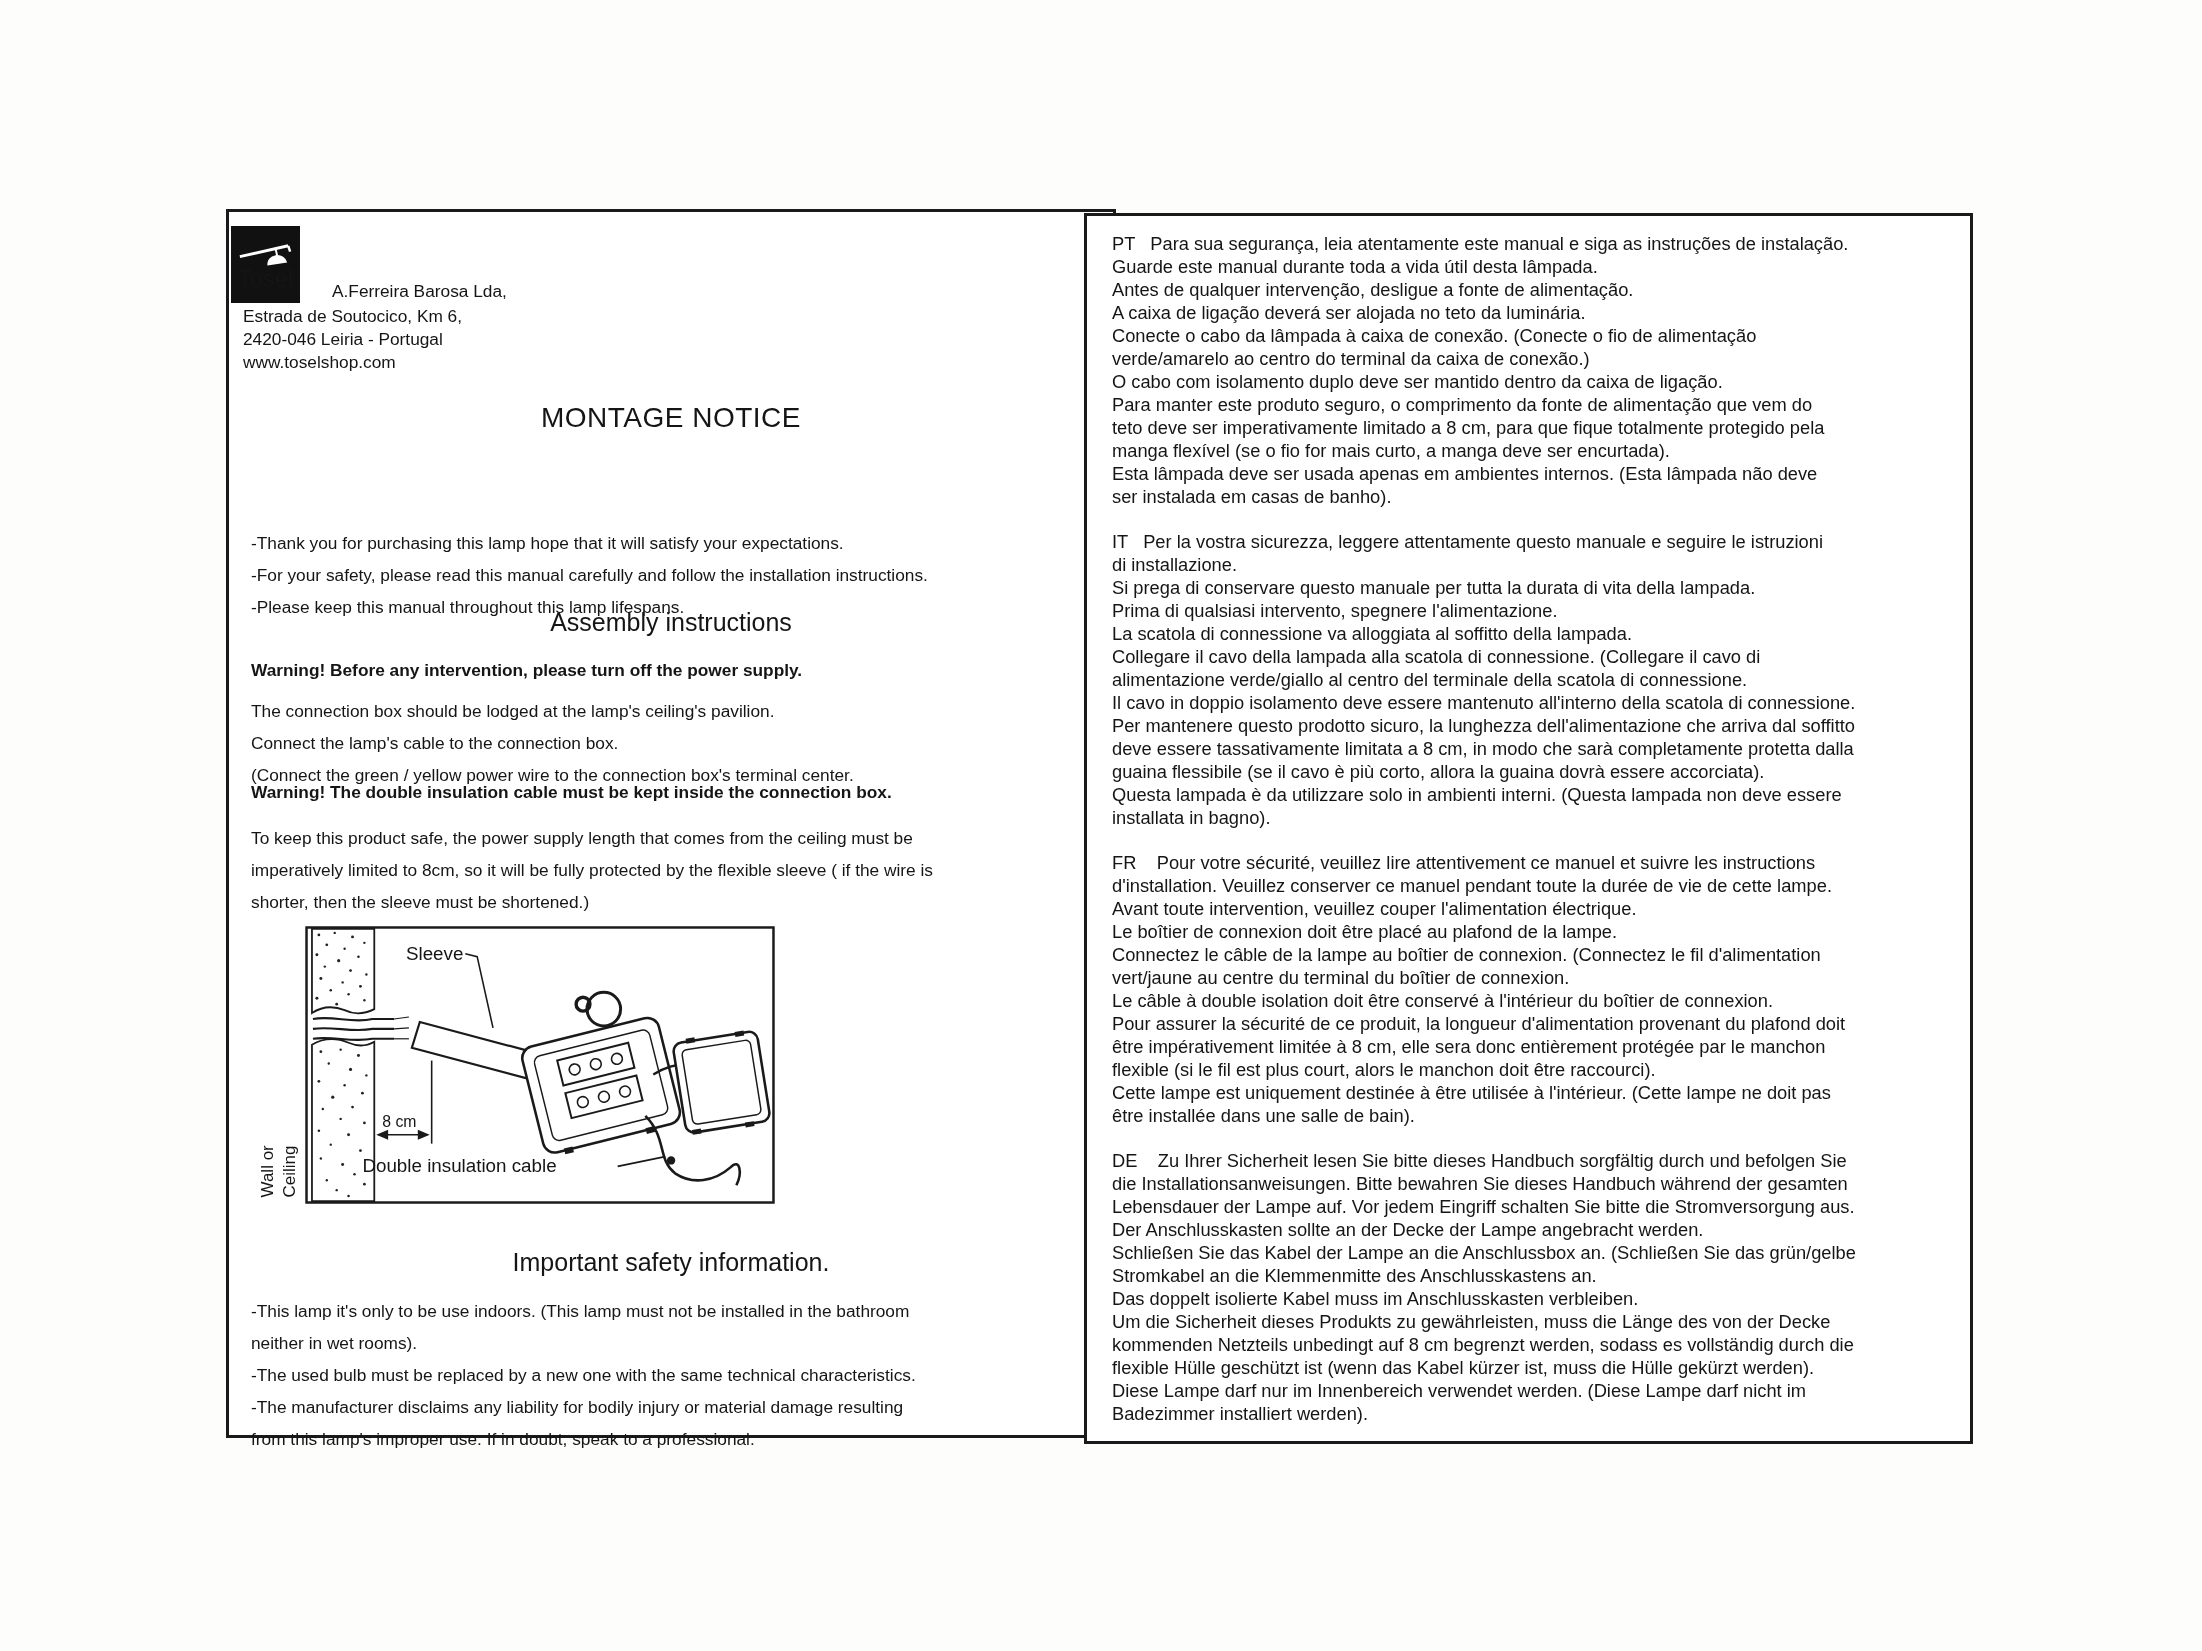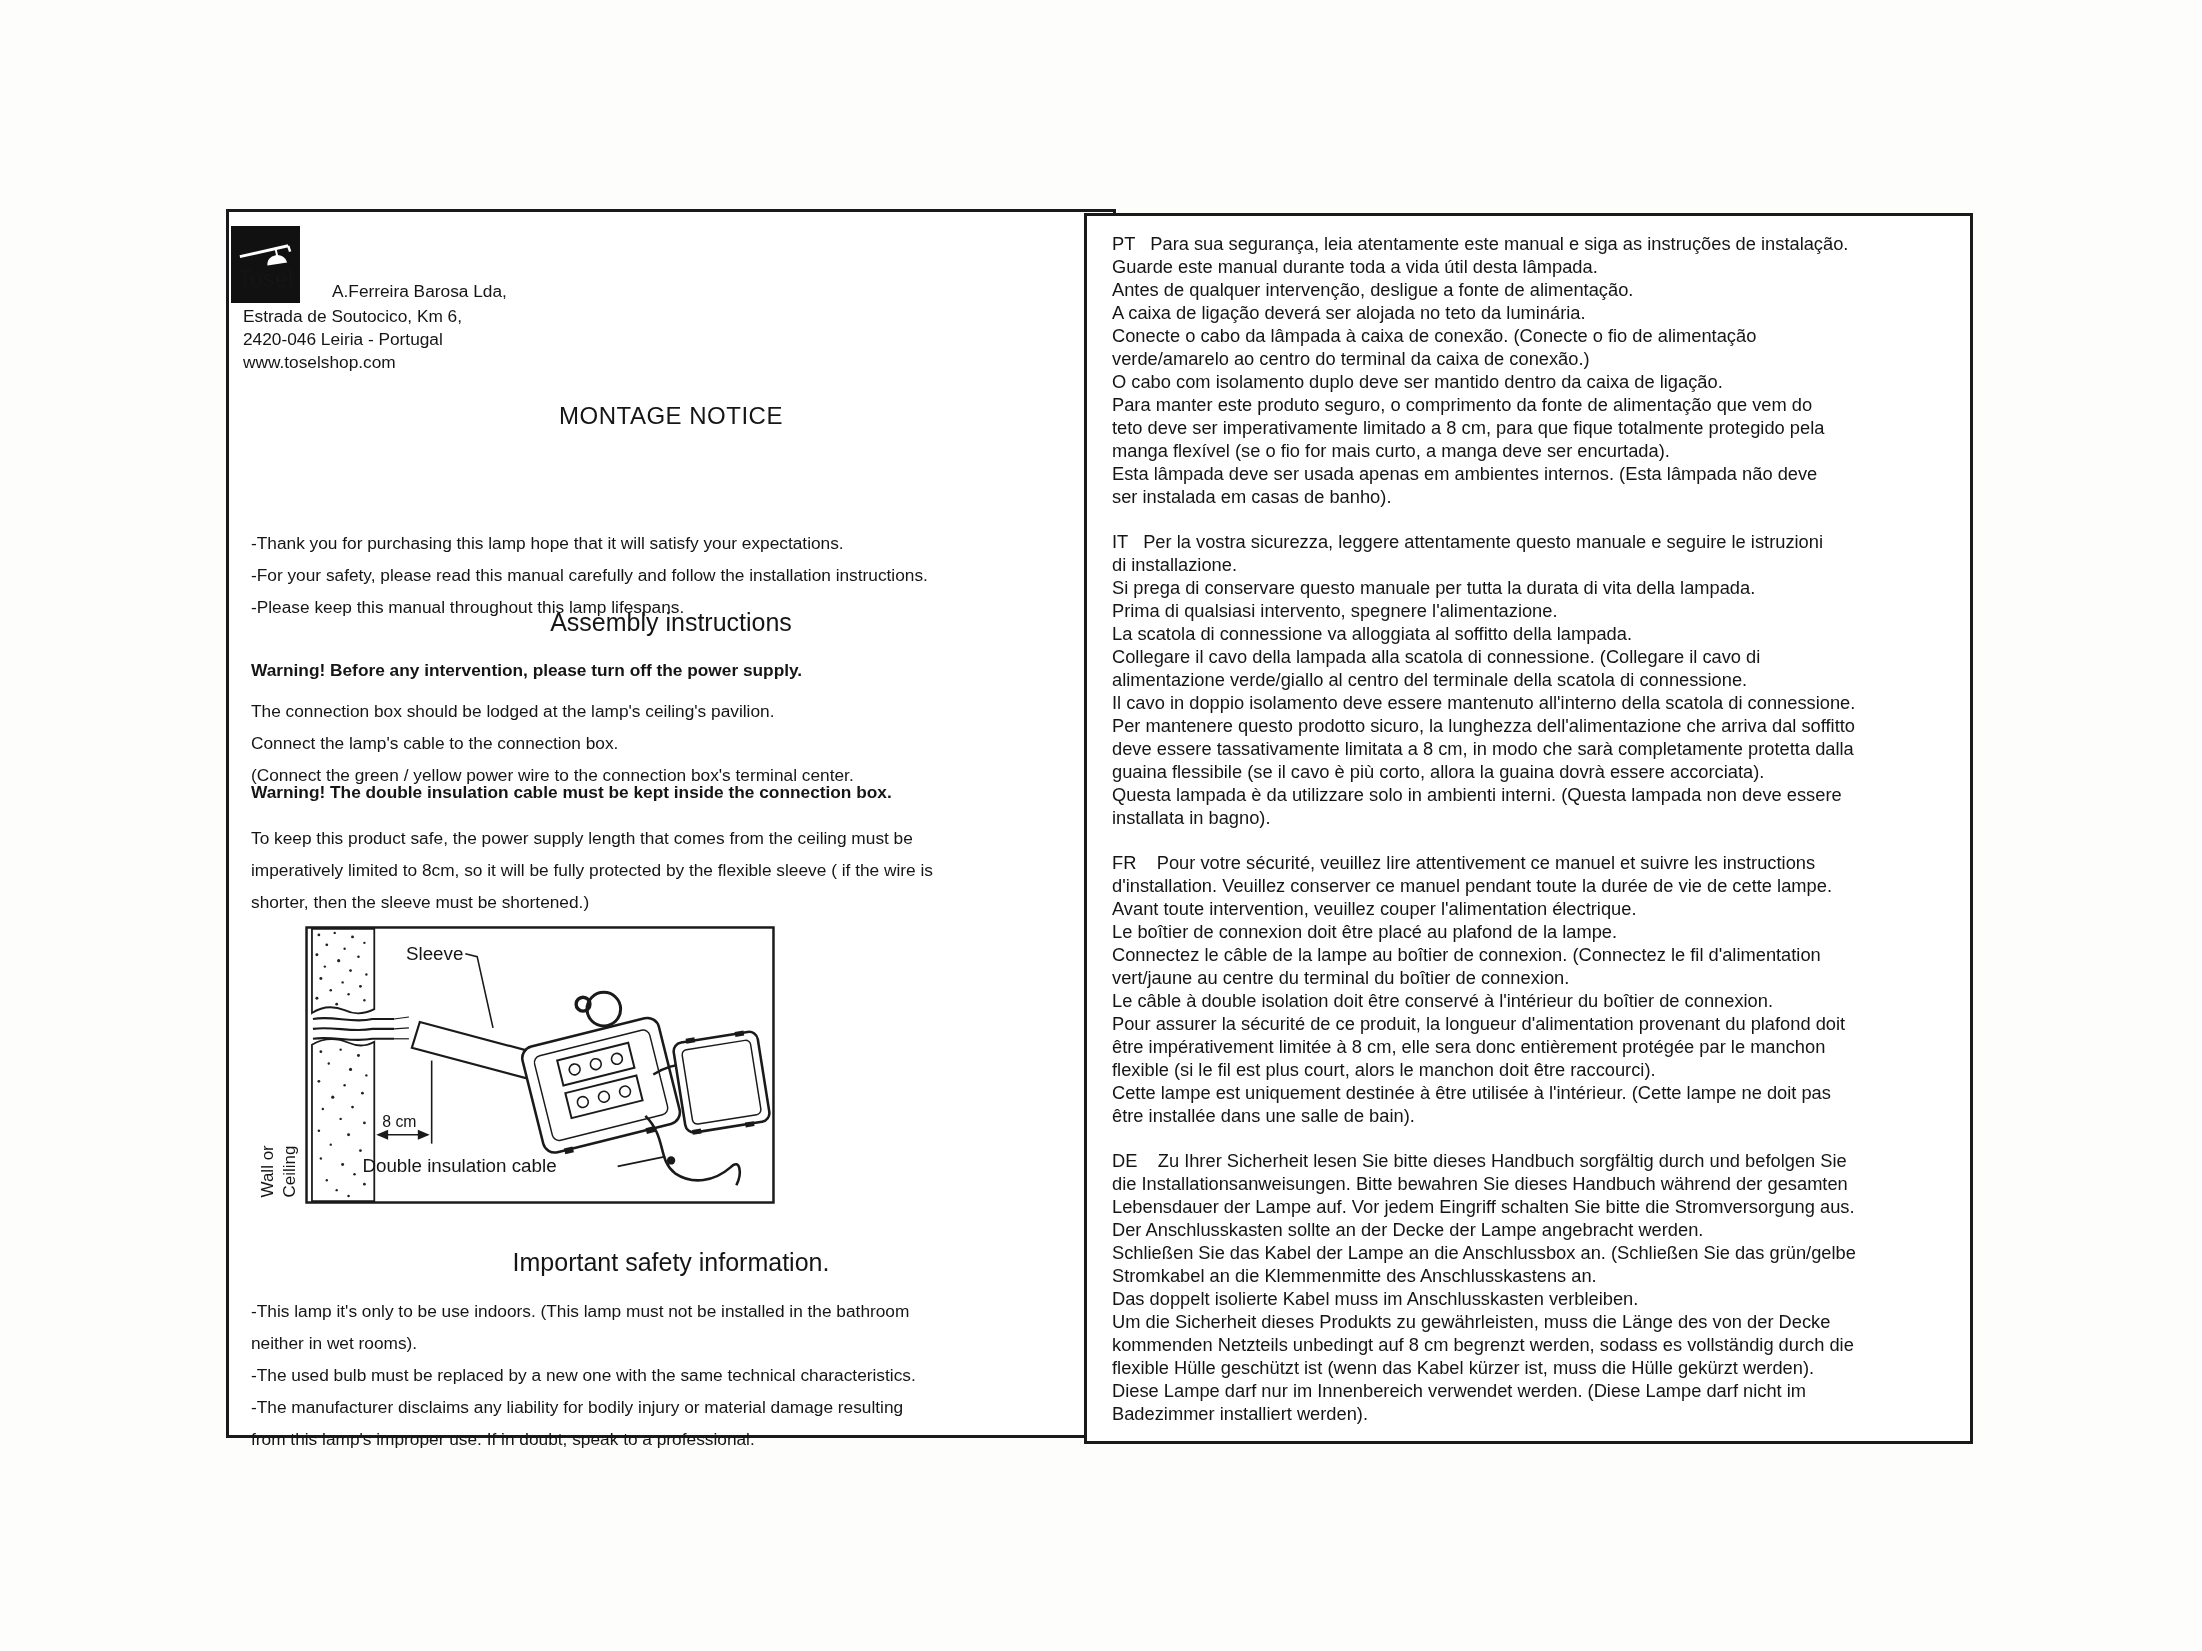--- a/index.html
+++ b/index.html
@@ -11,21 +11,21 @@
   .page-left{left:226px;top:209px;width:890px;height:1229px;}
   .page-right{left:1084px;top:213px;width:889px;height:1231px;}
 
   .abs{position:absolute;}
   .centered{left:0;right:0;text-align:center;}
 
   .logo-box{left:2px;top:14px;width:69px;height:77px;background:#111;}
   .company-line{left:103px;top:69px;font-size:17.3px;}
   .address-block{left:14px;top:93px;font-size:17.3px;line-height:23px;white-space:pre-wrap;}
 
-  .doc-title{top:190px;font-size:24px;letter-spacing:0.5px;}
+  .doc-title{top:190px;font-size:28px;letter-spacing:0.5px;}
   .doc-subtitle{top:257px;font-size:20px;font-weight:bold;}
   .section-heading{font-size:25px;}
   .body-text{left:22px;right:16px;font-size:17.3px;line-height:32px;white-space:pre-wrap;}
   .bold{font-weight:bold;}
 
   .lang-col{position:absolute;left:25px;top:16px;right:28px;}
   .lang-block{font-size:18.3px;line-height:23px;white-space:pre-wrap;margin:0 0 22px 0;}
 
   .figure{left:76px;top:714px;width:470px;height:278px;}
   .wall-label{

